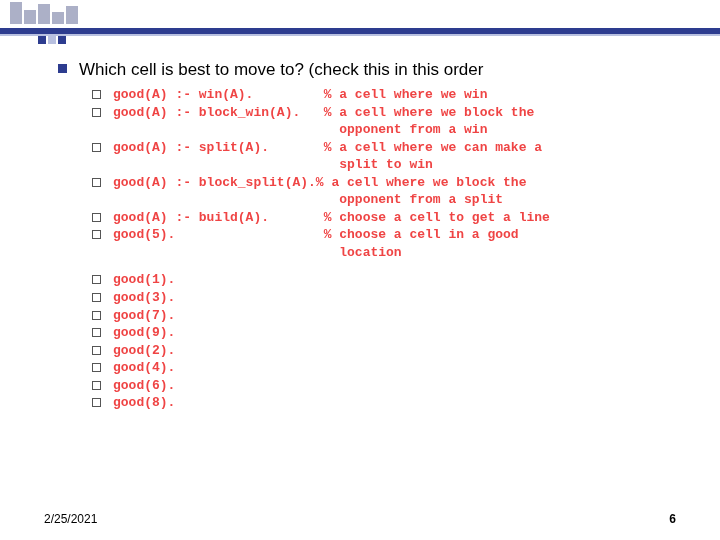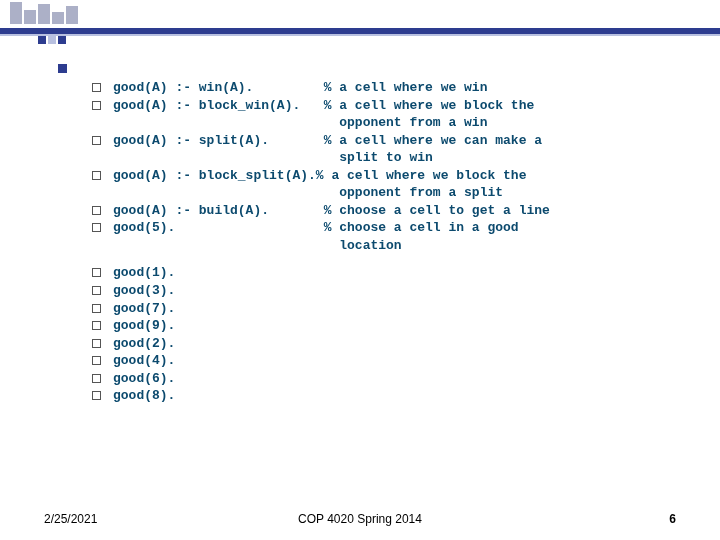--- a/index.html
+++ b/index.html
@@ -92,21 +92,21 @@
     font-size: 17px;
     color: #000;
   }
   .code-list {
     margin-left: 52px;
     font-family: "Courier New", Courier, monospace;
     font-weight: bold;
     font-size: 13px;
     line-height: 1.35;
     white-space: pre;
-    color: #0c4a6e;
+    color: #ef4444;
   }
   .code-row {
     display: flex;
     align-items: flex-start;
   }
   .hollow {
     width: 9px;
     height: 9px;
     border: 1px solid #555;
     flex-shrink: 0;
@@ -144,22 +144,22 @@
 <div class="deco-small">
   <div class="deco-sq"></div>
     <div class="deco-sq light"></div>
     <div class="deco-sq"></div>
 </div>
 
 <div class="content">
 
   <div class="lead">
     <div class="sq-bullet"></div>
+    <div class="lead-text">Which cell is best to move to? (check this in this order</div>
   </div>
 
   <div class="code-list" id="code-list"><div class="code-row"><div class="hollow"></div><span>good(A) :- win(A).         % a cell where we win</span></div><div class="code-row"><div class="hollow"></div><span>good(A) :- block_win(A).   % a cell where we block the</span></div><div class="code-row"><div style="width: 9px; margin-right: 12px; flex-shrink: 0;"></div><span>                             opponent from a win</span></div><div class="code-row"><div class="hollow"></div><span>good(A) :- split(A).       % a cell where we can make a</span></div><div class="code-row"><div style="width: 9px; margin-right: 12px; flex-shrink: 0;"></div><span>                             split to win</span></div><div class="code-row"><div class="hollow"></div><span>good(A) :- block_split(A).% a cell where we block the</span></div><div class="code-row"><div style="width: 9px; margin-right: 12px; flex-shrink: 0;"></div><span>                             opponent from a split</span></div><div class="code-row"><div class="hollow"></div><span>good(A) :- build(A).       % choose a cell to get a line</span></div><div class="code-row"><div class="hollow"></div><span>good(5).                   % choose a cell in a good</span></div><div class="code-row"><div style="width: 9px; margin-right: 12px; flex-shrink: 0;"></div><span>                             location</span></div><div class="gap"></div><div class="code-row"><div class="hollow"></div><span>good(1).</span></div><div class="code-row"><div class="hollow"></div><span>good(3).</span></div><div class="code-row"><div class="hollow"></div><span>good(7).</span></div><div class="code-row"><div class="hollow"></div><span>good(9).</span></div><div class="code-row"><div class="hollow"></div><span>good(2).</span></div><div class="code-row"><div class="hollow"></div><span>good(4).</span></div><div class="code-row"><div class="hollow"></div><span>good(6).</span></div><div class="code-row"><div class="hollow"></div><span>good(8).</span></div></div>
 </div>
 
 <div class="footer">
   <span class="date">2/25/2021</span>
-  <span class="mid">COP 4020 Spring 2014</span>
   <span class="page">6</span>
 </div>
 
 </body></html>

